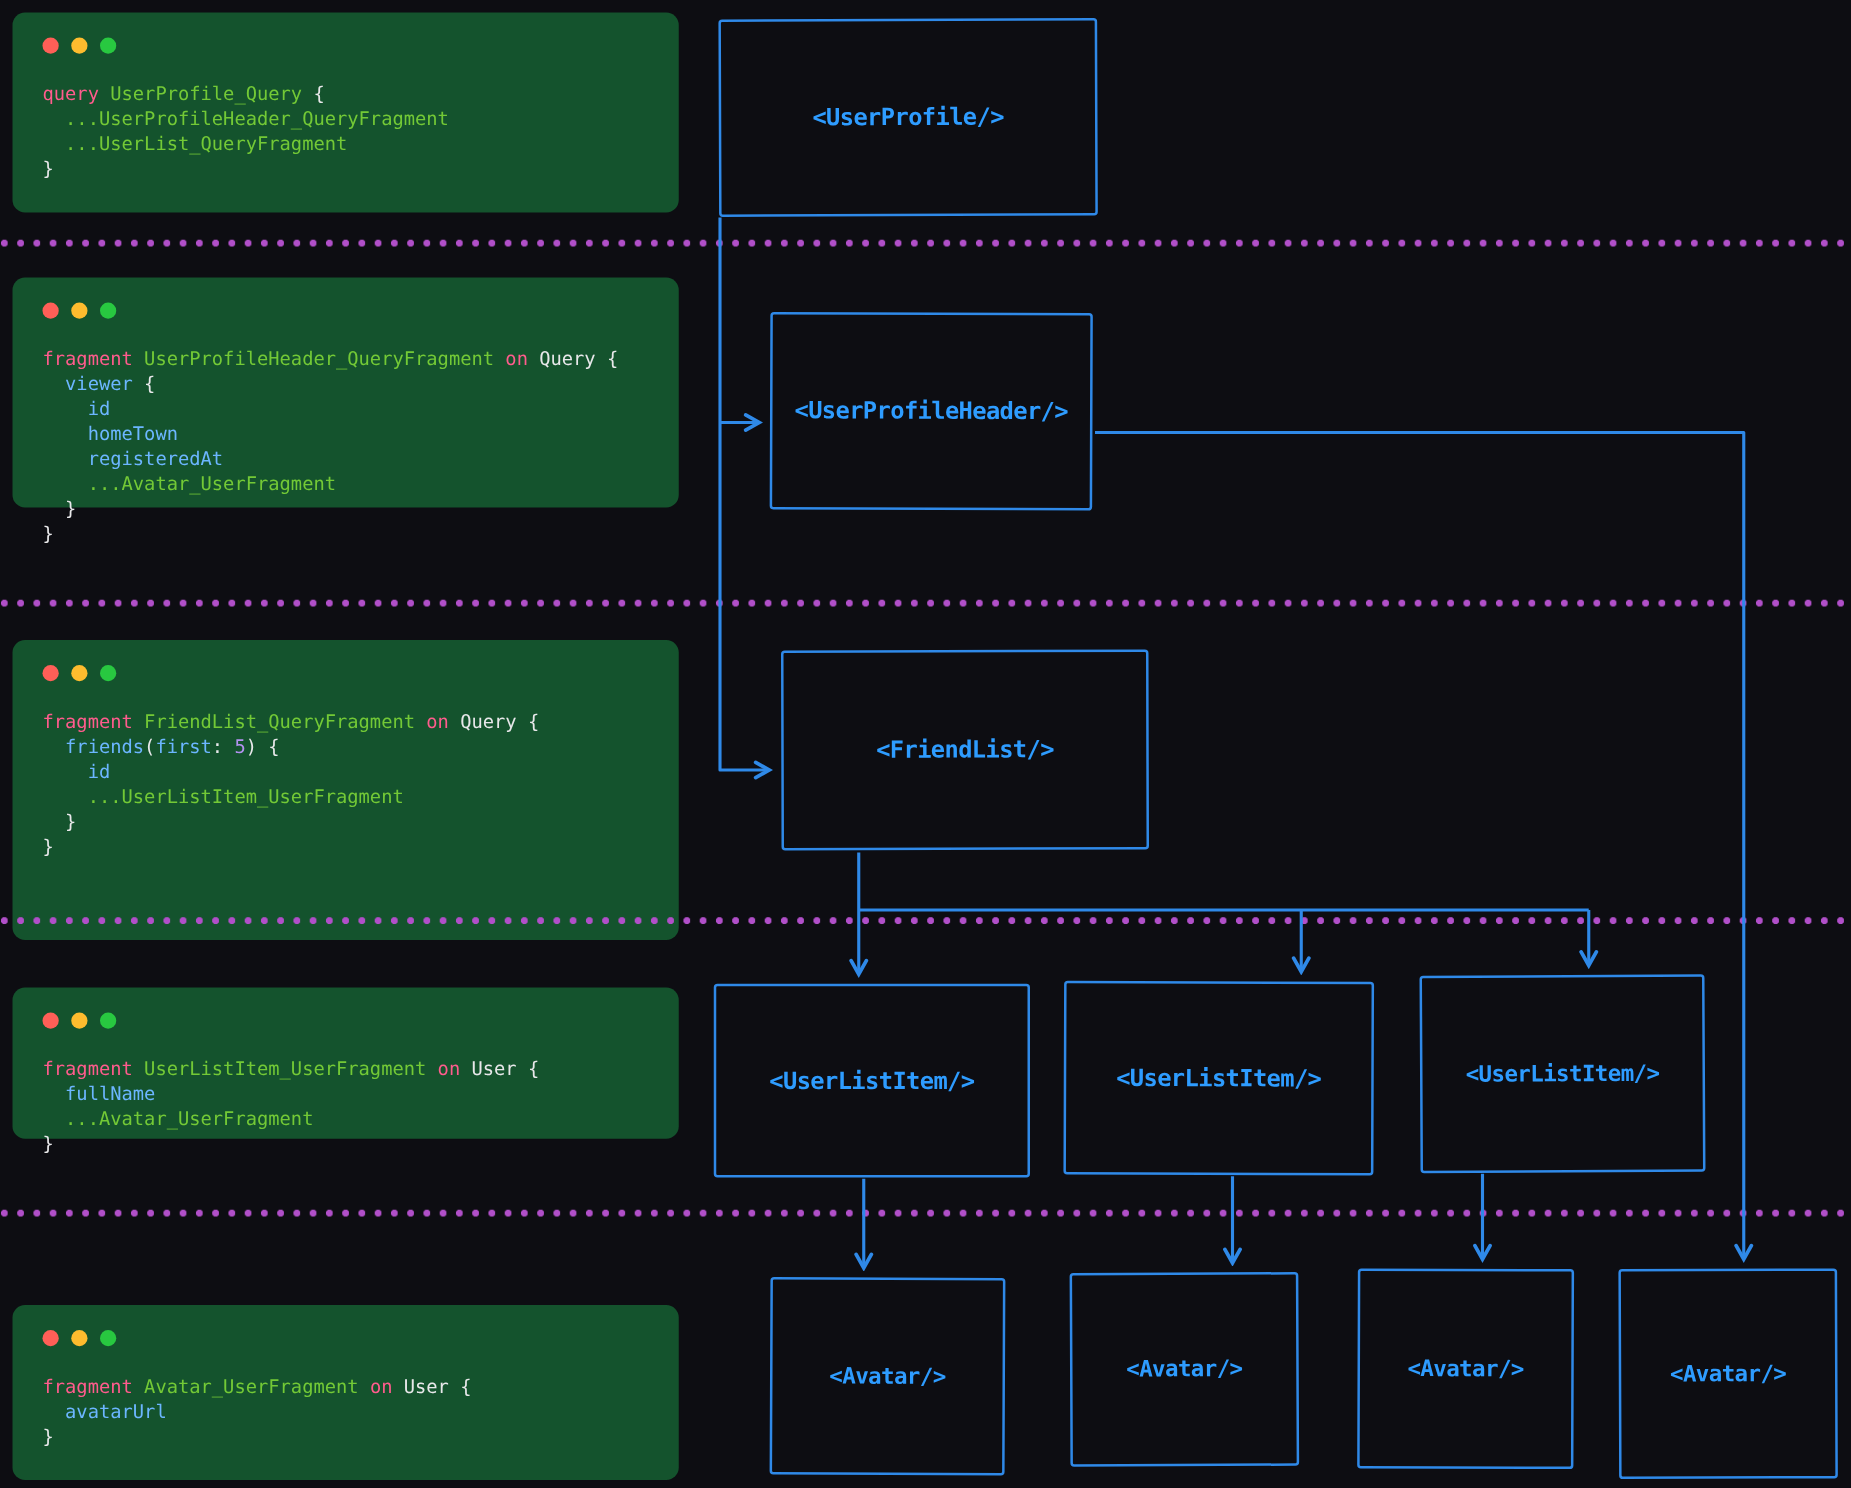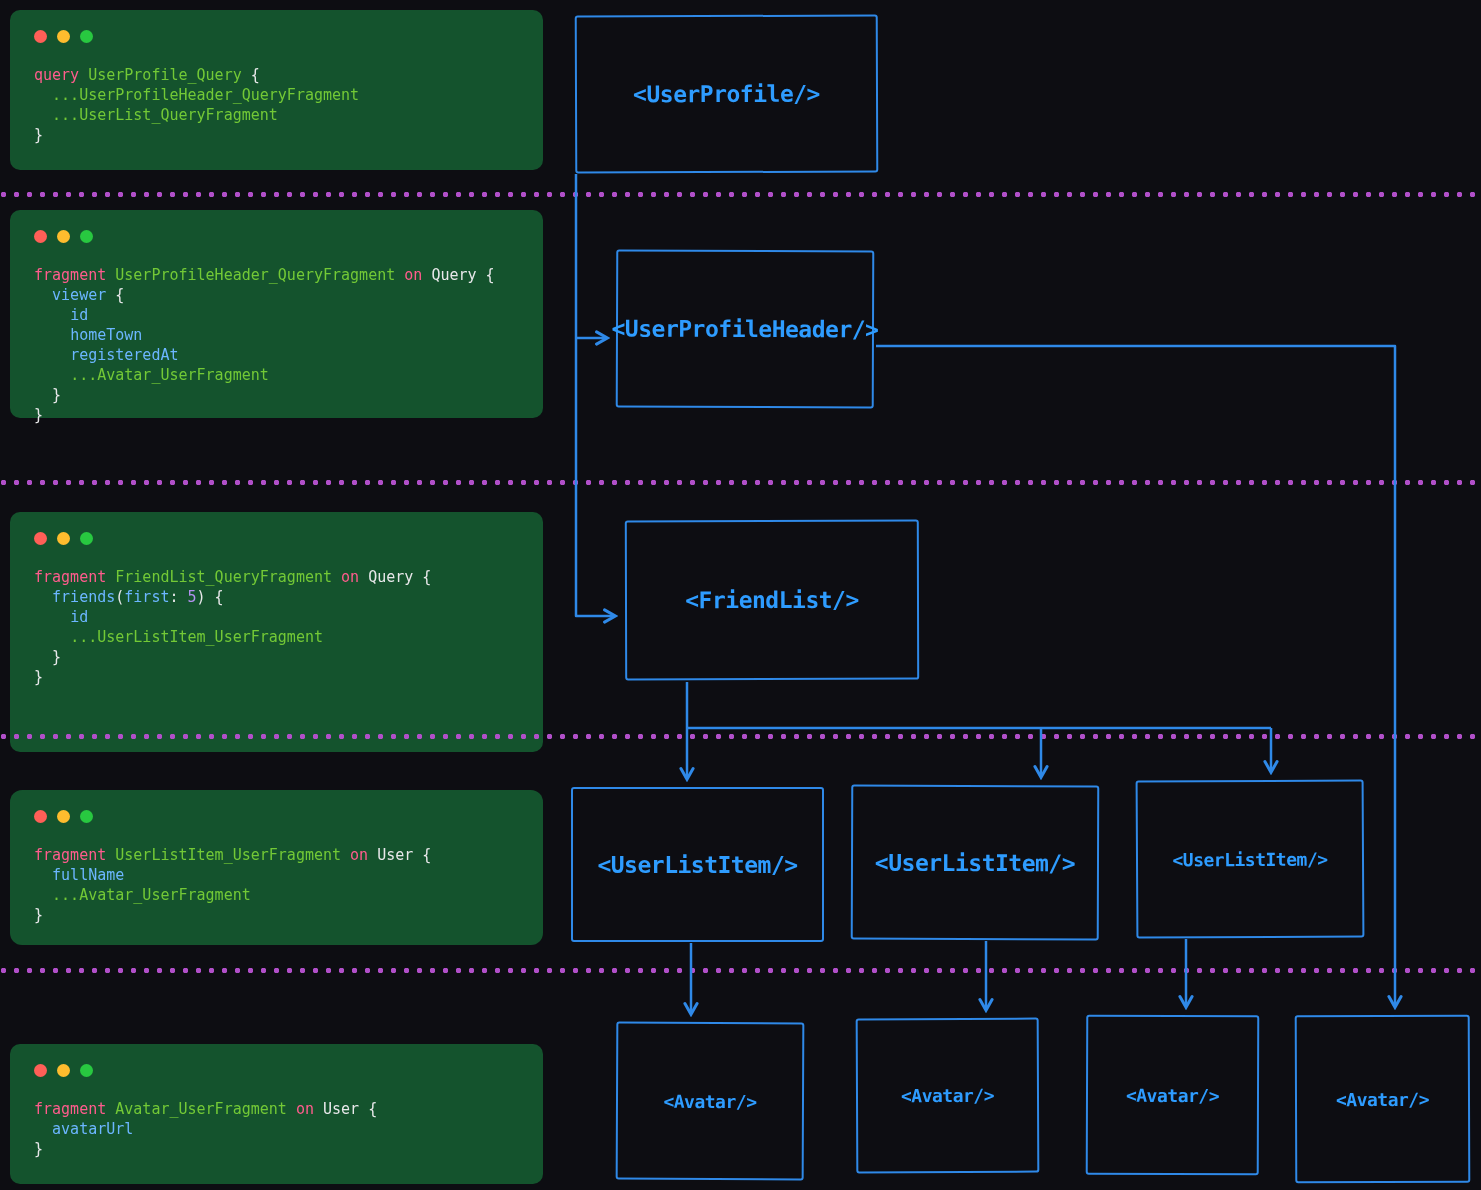--- a/index.html
+++ b/index.html
@@ -27,23 +27,23 @@
   .code { margin-top:22px; font-size:15px; line-height:20px; white-space:pre; }
   .code-line { height:20px; }
   .tok-kw  { color:#ff5c8d; }          
   .tok-nm  { color:#73c936; }          
   .tok-fd  { color:#6cb6ff; }          
   .tok-ty  { color:#e8e8ea; }          
   .tok-pn  { color:#e8e8ea; }          
   .tok-num { color:#b392f0; }          
 
   #panel-query   { top:10px;   height:160px; }
-  #panel-header  { top:210px;  height:208px; }
+  #panel-header  { top:222px;  height:184px; }
   #panel-friends { top:512px;  height:240px; }
-  #panel-item    { top:790px;  height:155px;border-radius:12px; }
+  #panel-item    { top:790px;  height:121px; }
   #panel-avatar  { top:1032px; height:140px;margin-top:12px; }
 
   
   .sep {
     position:absolute; left:0; width:1481px; height:7px;
     background-image:radial-gradient(circle at 3.5px 3.5px, #b14fc9 2.6px, transparent 3px);
     background-size:13px 7px; background-repeat:repeat-x;
   }
   #sep-1 { top:191px; }
   #sep-2 { top:479px; }
@@ -54,21 +54,21 @@
   .cbox {
     position:absolute;
     border:2.5px solid #2f89e8;
     border-radius:3px;
     display:flex; align-items:center; justify-content:center;
     background:transparent;
   }
   .cbox .label {
     color:#2e9cff;
     font-weight:bold;
-    font-size:23px;
+    font-size:19px;
     letter-spacing:-0.5px;
     white-space:nowrap;
   }
   #box-user-profile        { left:575px;  top:15px;   width:303px; height:158px; transform:rotate(-0.2deg); }
   #box-user-profile-header { left:616px;  top:250px;  width:258px; height:158px; transform:rotate(0.2deg); }
   #box-friend-list         { left:625px;  top:520px;  width:294px; height:160px; transform:rotate(-0.15deg); }
   #box-user-list-item-1    { left:571px;  top:787px;  width:253px; height:155px; }
   #box-user-list-item-2    { left:851px;  top:785px;  width:248px; height:155px; transform:rotate(0.2deg); }
   #box-user-list-item-3    { left:1136px; top:780px;  width:228px; height:158px; transform:rotate(-0.3deg); }
   #box-avatar-1 { left:616px;  top:1022px; width:188px; height:158px; transform:rotate(0.25deg); }

